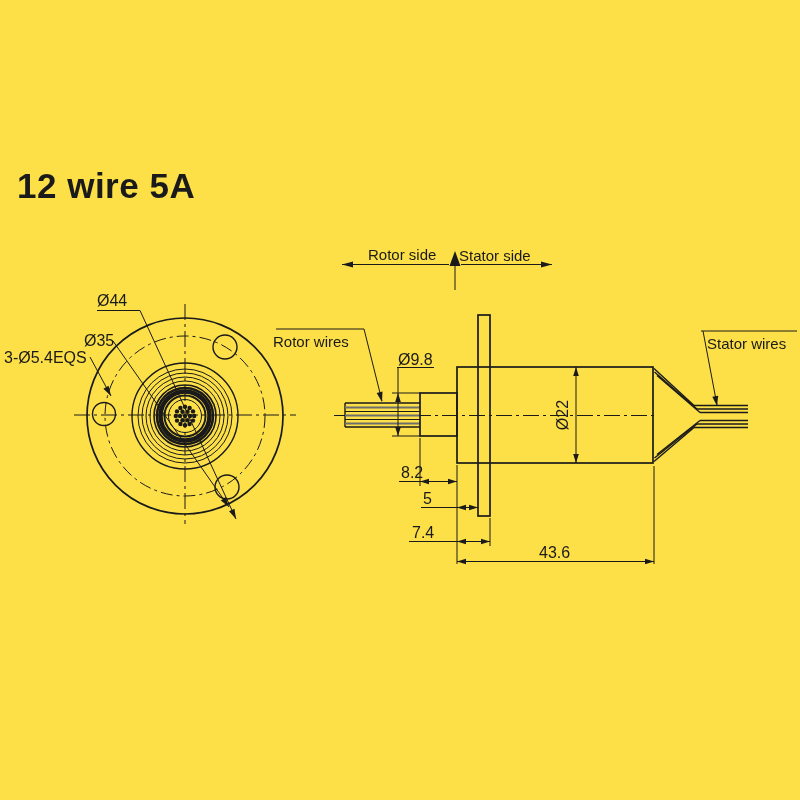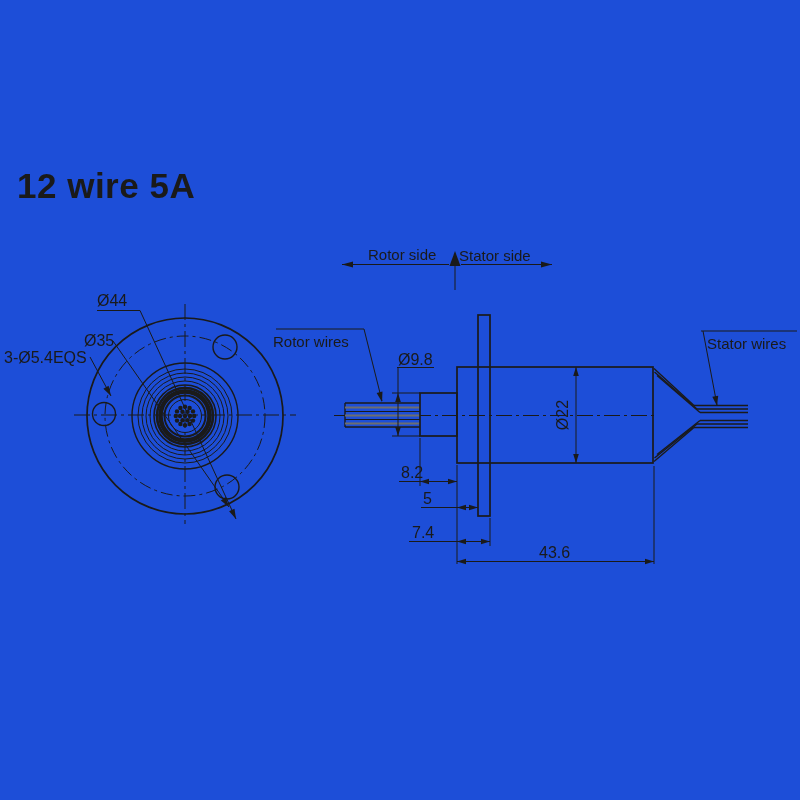--- a/index.html
+++ b/index.html
@@ -1,16 +1,16 @@
 <!DOCTYPE html>
 <html><head>
 <meta charset="utf-8">
 <style>
   html,body{margin:0;padding:0;background:#ffffff;}
-  .stage{position:relative;width:800px;height:800px;background:#1d4ed8;overflow:hidden;
+  .stage{position:relative;width:800px;height:800px;background:#fde047;overflow:hidden;
          font-family:"Liberation Sans", sans-serif;}
   svg text{font-family:"Liberation Sans", sans-serif;fill:#1a1a1a;}
   .title-text{font-size:35px;font-weight:700;letter-spacing:0.5px;}
   .lbl{font-size:15px;}
   .dim{font-size:16px;}
   .thin{stroke:#1a1a1a;stroke-width:1;fill:none;}
   .med{stroke:#1a1a1a;stroke-width:1.4;fill:none;}
   .thick{stroke:#1a1a1a;stroke-width:1.7;fill:none;}
   .cl{stroke:#1a1a1a;stroke-width:1;fill:none;stroke-dasharray:16 4 3 4;}
   .arr{fill:#1a1a1a;stroke:none;}

